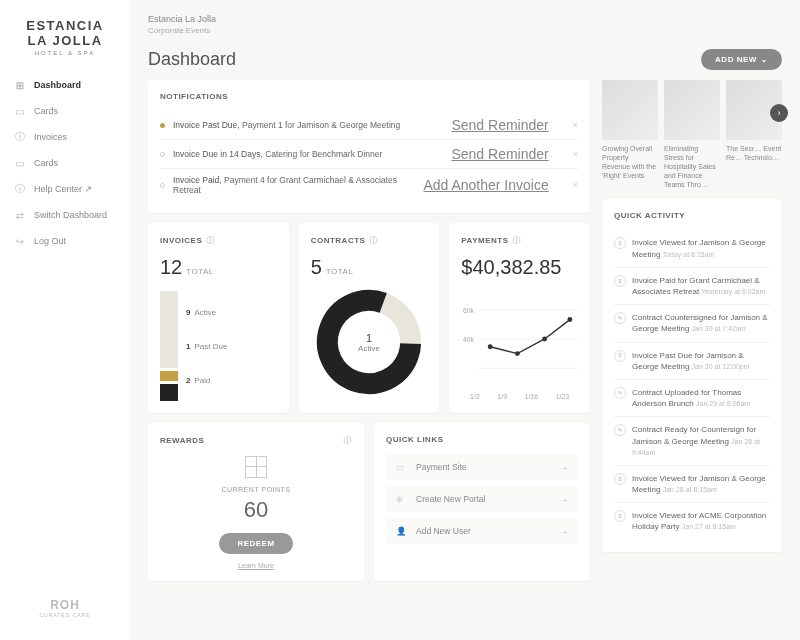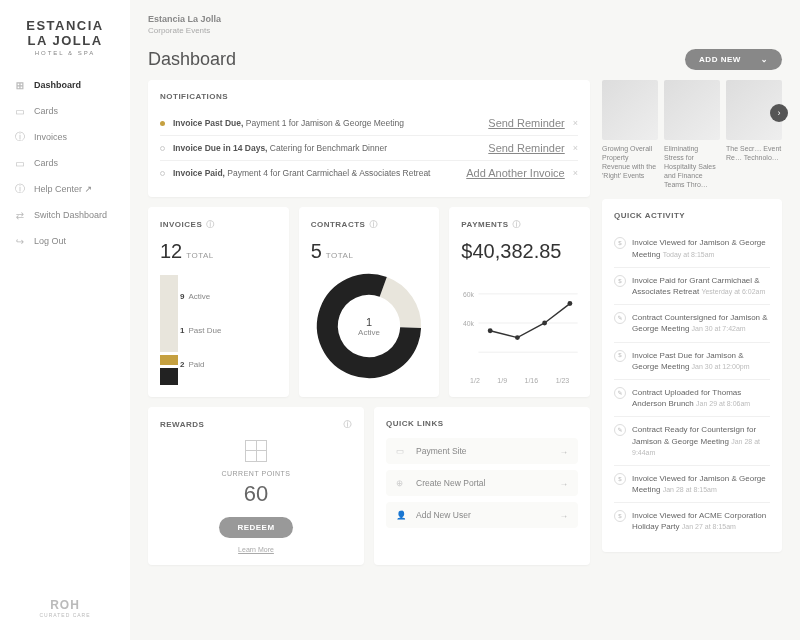--- a/index.html
+++ b/index.html
@@ -10,45 +10,45 @@
 .logo .l1{font-size:13px;letter-spacing:1.5px;font-weight:600;color:#444}
 .logo .l2{font-size:13px;letter-spacing:1.5px;font-weight:600;color:#444}
 .logo .l3{font-size:6px;letter-spacing:2px;color:#888;margin-top:2px}
 .nav{flex:1}
 .nav-item{display:flex;align-items:center;gap:8px;padding:7px 14px;color:#888;cursor:pointer;font-size:9px}
 .nav-item.active{color:#333;font-weight:600}
 .nav-item .ic{width:12px;height:12px;display:inline-flex;align-items:center;justify-content:center;color:#bbb;font-size:10px}
 .footer-logo{text-align:center;padding:10px;color:#bbb;font-weight:700;font-size:12px;letter-spacing:1px}
 .footer-logo .sub{font-size:5px;letter-spacing:1px;font-weight:400}
 .main{flex:1;padding:14px 18px;overflow-y:auto}
-.crumb{color:#888;font-size:9px;margin-bottom:2px;font-weight:700}
+.crumb{color:#888;font-size:9px;margin-bottom:2px;font-weight:400}
 .crumb2{color:#aaa;font-size:8px;margin-bottom:14px}
 .hdr{display:flex;justify-content:space-between;align-items:center;margin-bottom:10px}
 .hdr h1{font-size:18px;font-weight:500;color:#555}
-.add-btn{background:#888;color:#fff;border:none;border-radius:14px;padding:6px 14px;font-size:8px;font-weight:600;letter-spacing:.5px;cursor:pointer;display:flex;align-items:flex-start;gap:20px}
+.add-btn{background:#888;color:#fff;border:none;border-radius:14px;padding:6px 14px;font-size:8px;font-weight:600;letter-spacing:.5px;cursor:pointer;display:flex;align-items:flex-start;gap:4px}
 .content{display:flex;gap:12px}
 .left-col{flex:1;min-width:0}
 .right-col{width:180px}
 .card{background:#fff;border-radius:4px;padding:12px;box-shadow:0 1px 2px rgba(0,0,0,.04)}
 .card-title{font-size:8px;font-weight:700;letter-spacing:.5px;color:#666;margin-bottom:10px;display:flex;align-items:center;gap:4px}
 .card-title .q{color:#ccc;font-size:8px}
 .notif-row{display:flex;align-items:center;padding:6px 0;font-size:8.5px;color:#666;border-top:1px solid #f0f0f0}
 .notif-row:first-of-type{border-top:none}
 .notif-row .dot{width:5px;height:5px;border-radius:50%;margin-right:8px;flex-shrink:0}
 .notif-row .dot.amber{background:#c5a040}
 .notif-row .dot.grey{background:#fff;border:1px solid #ccc}
 .notif-row .txt{flex:1}
-.notif-row .txt b{color:#555;font-weight:700}
-.notif-row .act{color:#888;font-size:11px;text-decoration:underline;margin-right:8px;cursor:pointer}
+.notif-row .txt b{color:#555;font-weight:400}
+.notif-row .act{color:#888;font-size:14px;text-decoration:underline;margin-right:24px;cursor:pointer}
 .notif-row .x{color:#ccc;cursor:pointer;font-size:9px}
 .grid3{display:flex;gap:10px;margin-top:10px}
 .grid3 .card{flex:1;min-height:180px}
 .big-num{font-size:20px;font-weight:500;color:#333}
 .big-num .unit{font-size:8px;color:#999;font-weight:400;margin-left:4px;letter-spacing:.5px}
-.stack-bar{display:flex;margin-top:12px;gap:2px}
+.stack-bar{display:flex;margin-top:12px;gap:8px}
 .bars{width:18px;display:flex;flex-direction:column;height:110px}
 .bars .seg{width:100%}
 .bars .s1{background:#e8e5dc;flex:9}
 .bars .s2{background:#c5a040;flex:1.2;margin-top:3px}
 .bars .s3{background:#222;flex:2;margin-top:3px}
 .bar-leg{display:flex;flex-direction:column;justify-content:space-around;font-size:8px;color:#888;padding:4px 0}
 .bar-leg div b{color:#444;margin-right:4px}
 .donut{position:relative;width:110px;height:110px;margin:8px auto 0}
 .donut svg{transform:rotate(-70deg)}
 .donut .center{position:absolute;inset:0;display:flex;flex-direction:column;align-items:center;justify-content:center;font-size:8px;color:#888}

